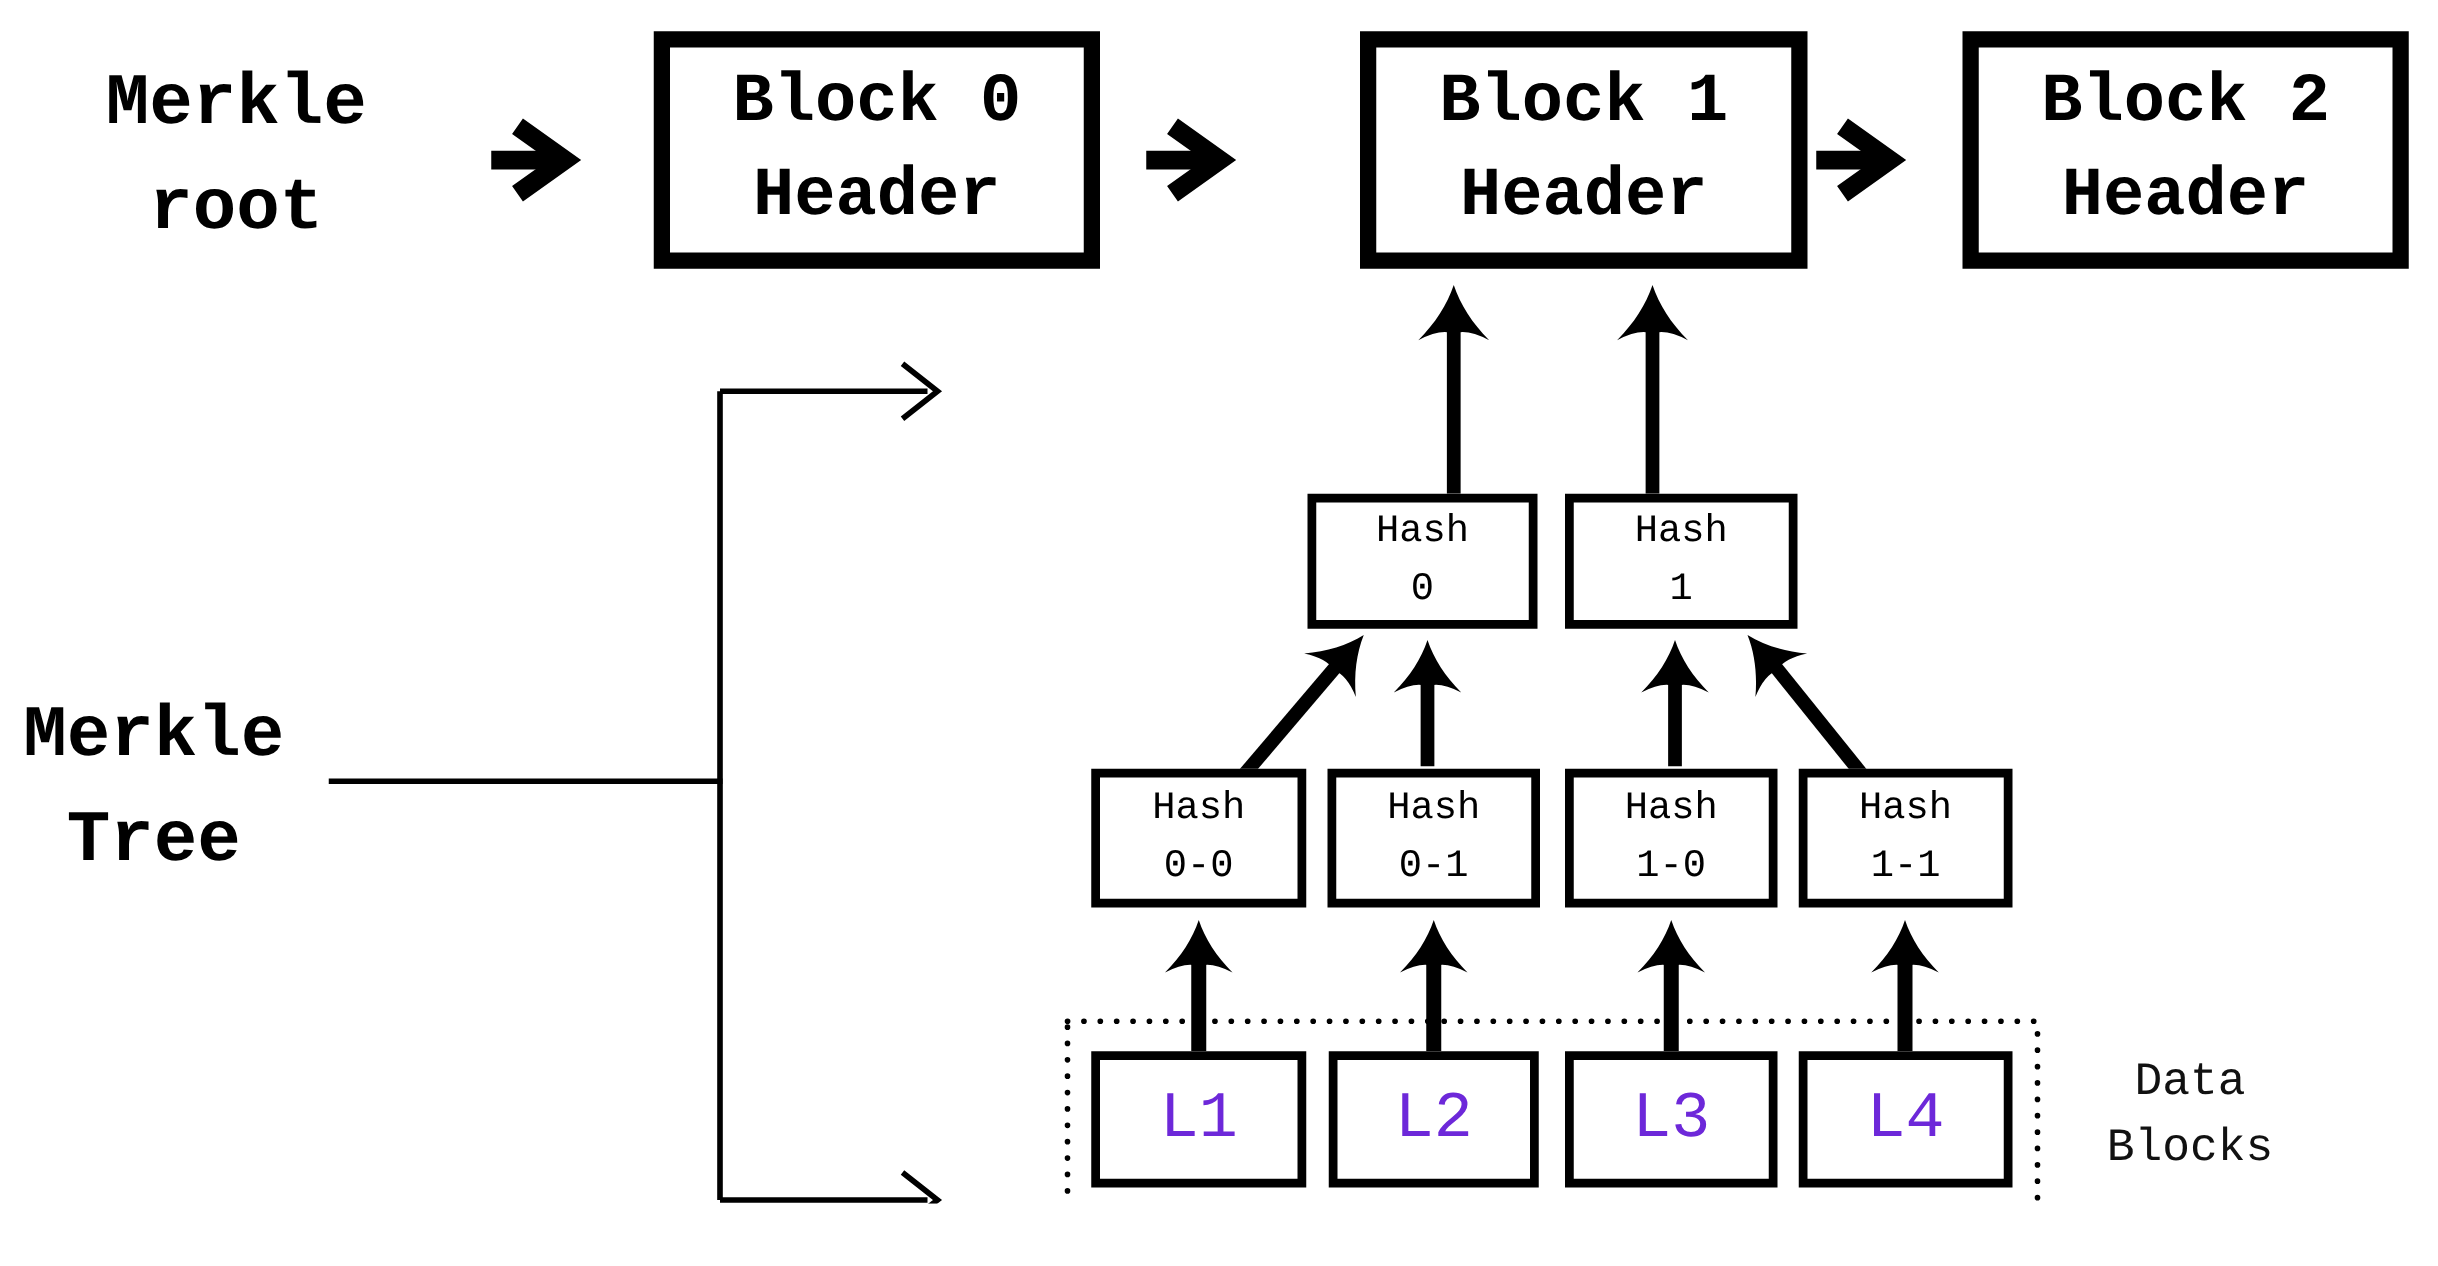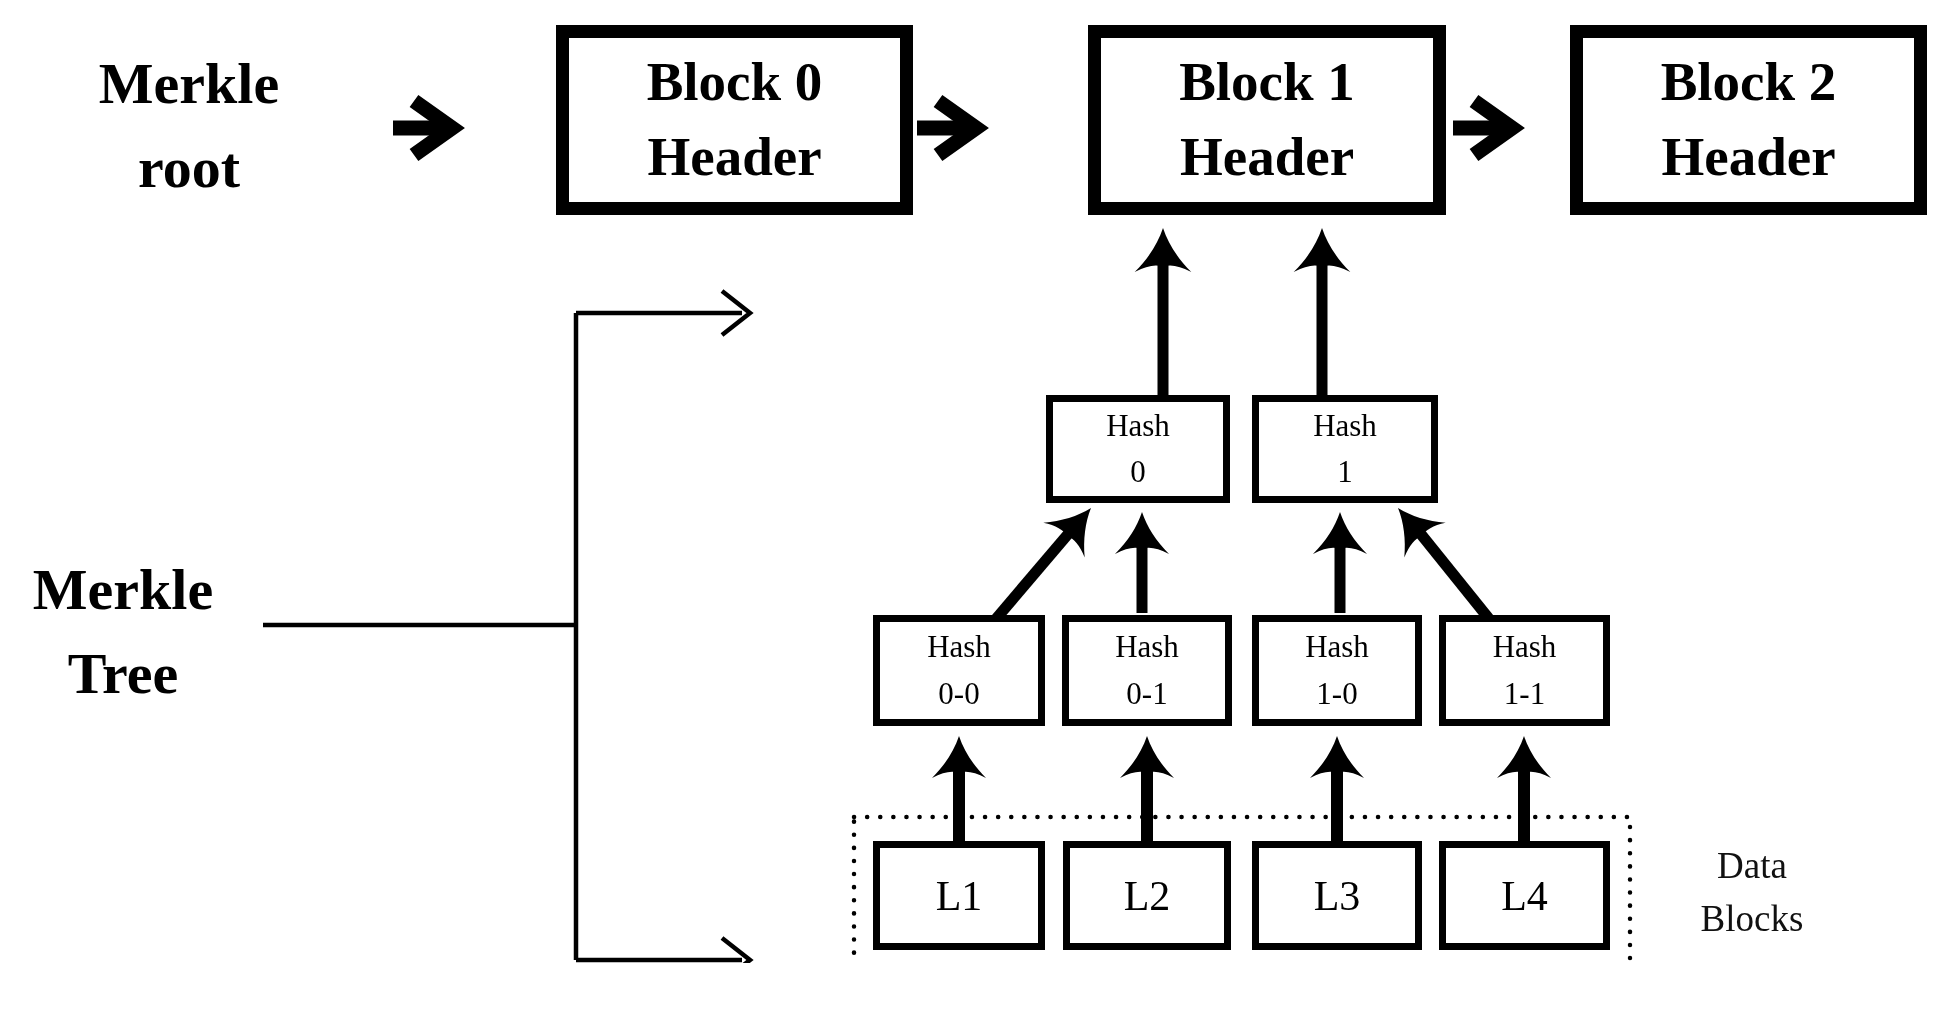--- a/index.html
+++ b/index.html
@@ -1,20 +1,20 @@
 <!DOCTYPE html>
 <html><head>
 <meta charset="utf-8">
 <style>
   html,body{margin:0;padding:0;background:#ffffff;}
   .canvas{
     position:relative;
     width:1950px;height:963px;
     background:#ffffff;
-    font-family:Liberation Serif, serif;
+    font-family:Liberation Mono, monospace;
     color:#000;
     overflow:hidden;
   }
   .overlay{position:absolute;left:0;top:0;}
   .box{
     position:absolute;
     background:#fff;
     box-sizing:border-box;
     display:flex;flex-direction:column;
     align-items:center;justify-content:center;
@@ -29,22 +29,22 @@
     letter-spacing:0px;
   }
   .hash-box{
     border:7px solid #000;
     font-size:31px;
     line-height:1.5;
     color:#000000;
   }
   .leaf-box{
     border:7px solid #000;
-    font-size:42px;
-    color:#000000;
+    font-size:52px;
+    color:#6d28d9;
   }
   .label{
     position:absolute;
     text-align:center;
     z-index:2;
   }
   .big-label{
     font-weight:700;
     font-size:58px;
     line-height:1.45;
@@ -143,21 +143,21 @@
   <div class="label big-label" style="left:0px;top:548px;width:246px;">
     <span>Merkle</span>
     <span>Tree</span>
   </div>
 
   <div class="label small-label" style="left:1652px;top:840px;width:200px;">
     <span>Data</span>
     <span>Blocks</span>
   </div>
 
-  <div class="box block-header" style="left:523px;top:25px;width:357px;height:190px;margin-left:33px;">
+  <div class="box block-header" style="left:523px;top:25px;width:357px;height:190px;">
     <span>Block 0</span>
     <span>Header</span>
   </div>
   <div class="box block-header" style="left:1088px;top:25px;width:358px;height:190px;">
     <span>Block 1</span>
     <span>Header</span>
   </div>
   <div class="box block-header" style="left:1570px;top:25px;width:357px;height:190px;">
     <span>Block 2</span>
     <span>Header</span>

